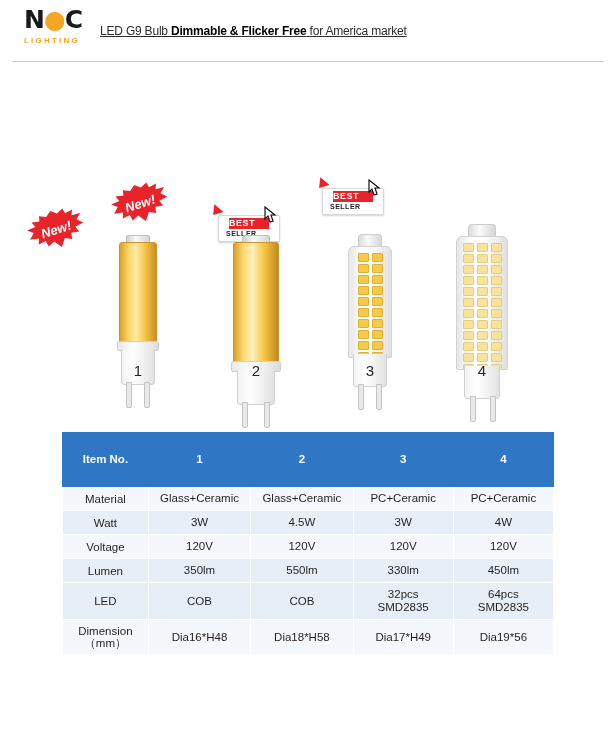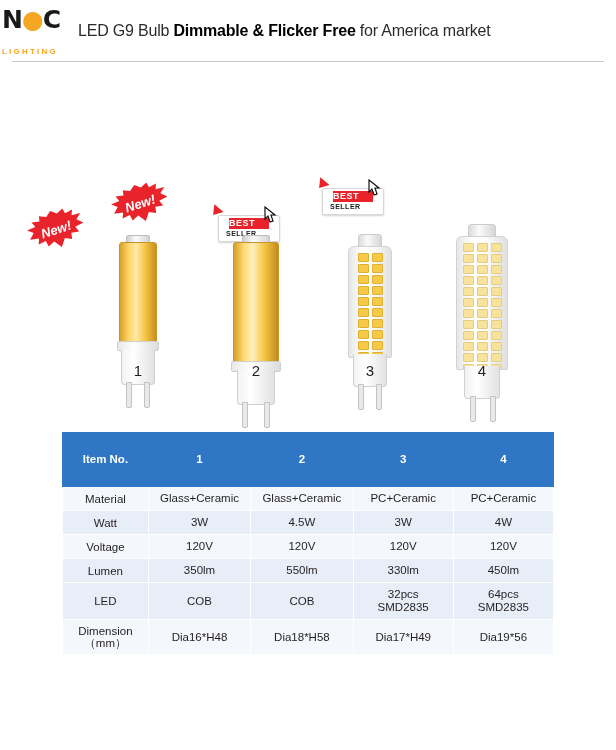--- a/index.html
+++ b/index.html
@@ -13,21 +13,21 @@
     font-family: "Liberation Sans", sans-serif;
     color: #231f20;
     overflow: hidden;
     position: relative;
   }
 
   
   .header {
     position: relative;
     height: 62px;
-    padding: 0 2px;
+    padding: 0 24px;
     display: flex;
     align-items: center;
   }
   .logo {
     width: 62px;
     height: 48px;
     position: relative;
     flex: 0 0 auto;
     margin-right: 14px;
   }
@@ -40,27 +40,28 @@
     line-height: 26px;
   }
   .logo-dot {
     color: #f5a623;
   }
   .logo-sub {
     font-size: 8px;
     letter-spacing: 2.2px;
     color: #f5a623;
     font-weight: bold;
-    margin-top: 14px;
+    margin-top: 3px;
   }
   .header-title {
-    font-size: 16px;
+    font-size: 12px;
     color: #2b2b2b;
     white-space: nowrap;
     letter-spacing: -0.2px;
+    text-decoration: underline;
   }
   .header-title .bold {
     font-weight: bold;
     color: #000;
   }
   .header-rule {
     position: absolute;
     left: 12px;
     right: 12px;
     bottom: 0;

